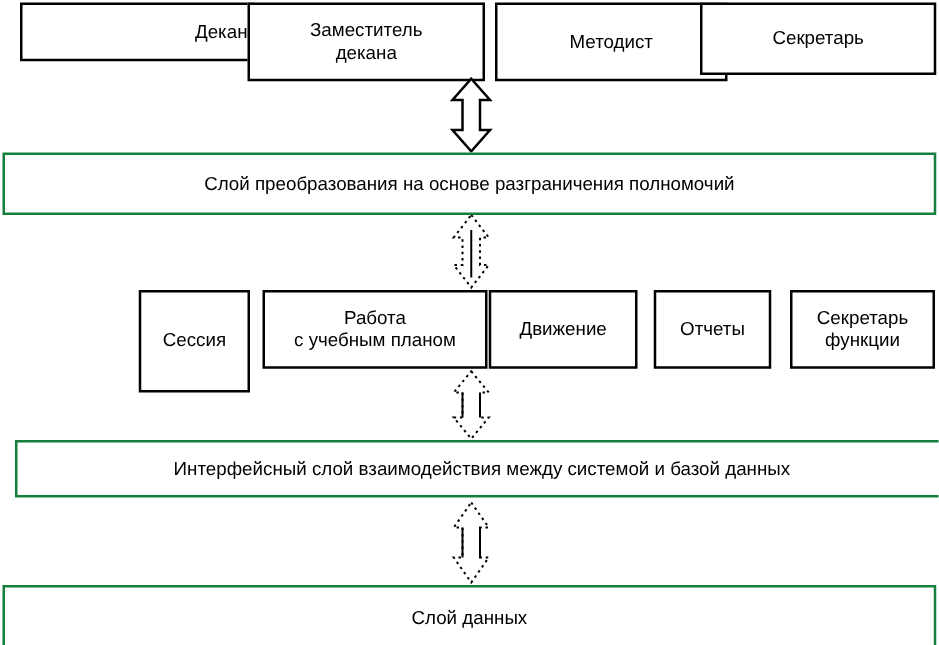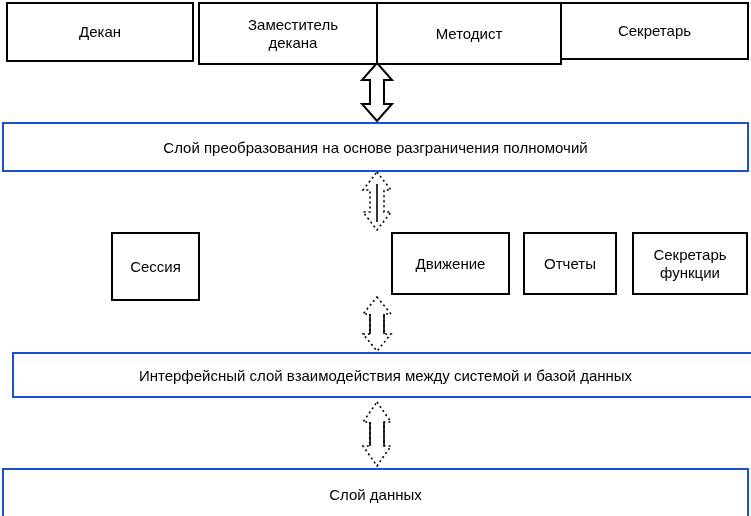--- a/index.html
+++ b/index.html
@@ -32,51 +32,51 @@
     color: #000000;
     padding: 0 4px;
   }
   .box .lbl {
     display: block;
     white-space: pre-line;
   }
   .bar {
     position: absolute;
     box-sizing: border-box;
-    border: 2px solid #1d4ed8;
+    border: 2px solid #15803d;
     background: #ffffff;
     display: flex;
     align-items: center;
     justify-content: center;
     text-align: center;
     font-size: 15px;
     color: #000000;
   }
   .arrow {
     position: absolute;
   }
   .arrow svg {
     display: block;
   }
 </style>
 </head>
 <body>
 
 <div id="canvas">
 
-  <div class="box" style="left:6px; top:2px; width:188px; height:60px;">
+  <div class="box" style="left:16px; top:2px; width:188px; height:47px;justify-content:flex-end;">
     <span class="lbl">Декан</span>
   </div>
 
   <div class="box" style="left:188px; top:2px; width:190px; height:63px;margin-left:10px;">
     <span class="lbl">Заместитель
 декана</span>
   </div>
 
-  <div class="box" style="left:376px; top:2px; width:186px; height:63px;">
+  <div class="box" style="left:396px; top:2px; width:186px; height:63px;">
     <span class="lbl">Методист</span>
   </div>
 
   <div class="box" style="left:560px; top:2px; width:189px; height:58px;">
     <span class="lbl">Секретарь</span>
   </div>
 
   <div class="arrow" style="left:357px; top:61px; width:40px; height:62px;">
     <svg width="40" height="62" viewBox="0 0 40 62">
       <polygon points="20,2 35,19 27,19 27,43 35,43 20,60 5,43 13,43 13,19 5,19" fill="#ffffff" stroke="#000000" stroke-width="2" stroke-linejoin="miter"></polygon>
@@ -88,24 +88,28 @@
   </div>
 
   <div class="arrow" style="left:357px; top:170px; width:40px; height:62px;">
     <svg width="40" height="62" viewBox="0 0 40 62">
       <polygon points="20,2 34,20 27,20 27,42 34,42 20,60 6,42 13,42 13,20 6,20" fill="#ffffff" stroke="#000000" stroke-width="1.6" stroke-dasharray="2 3" stroke-linejoin="miter"></polygon>
       <line x1="20" y1="14" x2="20" y2="52" stroke="#000000" stroke-width="1.6"></line>
     </svg>
   </div>
 
 
-  <div class="box" style="left:111px; top:232px; width:89px; height:69px;">
+  <div class="box" style="left:111px; top:232px; width:89px; height:82px;">
     <span class="lbl">Сессия</span>
   </div>
 
+  <div class="box" style="left:210px; top:232px; width:180px; height:63px;">
+    <span class="lbl">Работа
+с учебным планом</span>
+  </div>
 
   <div class="box" style="left:523px; top:232px; width:94px; height:63px;">
     <span class="lbl">Отчеты</span>
   </div>
 
   <div class="box" style="left:391px; top:232px; width:119px; height:63px;">
     <span class="lbl">Движение</span>
   </div>
 
   <div class="box" style="left:632px; top:232px; width:116px; height:63px;">

